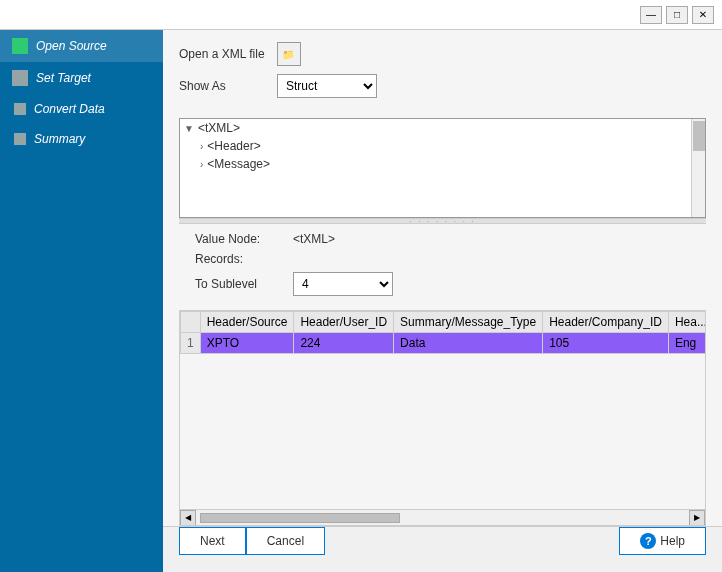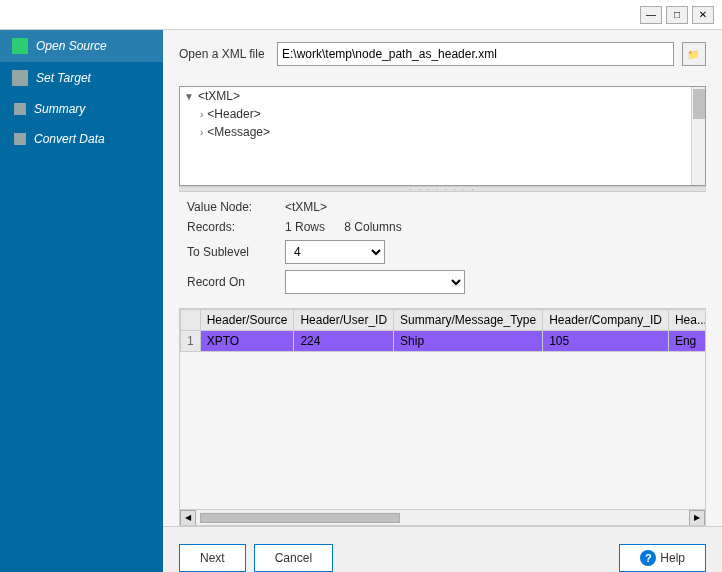--- a/index.html
+++ b/index.html
@@ -197,21 +197,21 @@
     }
     .scrollbar-thumb {
       width: 12px;
       height: 30px;
       background: #c0c0c0;
       margin: 2px auto;
     }
 
     
     .info-area {
-      padding: 8px 24px;
+      padding: 8px 32px;
     }
     .info-row {
       display: flex;
       align-items: center;
       margin-bottom: 6px;
       gap: 8px;
     }
     .info-label {
       width: 90px;
       font-size: 12px;
@@ -315,23 +315,22 @@
       font-size: 8px;
       cursor: pointer;
     }
 
     
     .bottom-bar {
       height: 46px;
       background: #f0f0f0;
       border-top: 1px solid #ccc;
       display: flex;
-      align-items: flex-end;
-      justify-content: center;
-      gap: 8px;
+      align-items: flex-start;
+      justify-content: center;
       padding: 0 16px;
     }
     .btn {
       height: 28px;
       padding: 0 20px;
       border: 1px solid #0078d7;
       background: white;
       cursor: pointer;
       font-size: 12px;
       color: #333;
@@ -372,37 +371,44 @@
     <div class="sidebar-item active">
       <div class="icon-green-square sidebar-icon"></div>
       <span class="sidebar-label">Open Source</span>
     </div>
     <div class="sidebar-item">
       <div class="icon-gray-square sidebar-icon"></div>
       <span class="sidebar-label">Set Target</span>
     </div>
     <div class="sidebar-item">
       <div class="icon-small-gray sidebar-icon"></div>
-      <span class="sidebar-label">Summary</span>
+      <span class="sidebar-label">Convert Data</span>
     </div>
     <div class="sidebar-item">
       <div class="icon-small-gray sidebar-icon"></div>
-      <span class="sidebar-label">Convert Data</span>
+      <span class="sidebar-label">Summary</span>
     </div>
   </div>
 
   <div class="content">
 
     <div class="form-area">
       <div class="form-row">
         <span class="form-label">Open a XML file</span>
-        <input type="text" class="form-input" value="E:\work\temp\node_path_as_header.xml" style="">
         <button class="file-browse-btn">
           <span>📁</span>
         </button>
+      </div>
+      <div class="form-row">
+        <span class="form-label">Show As</span>
+        <select class="form-select">
+          <option>Struct</option>
+          <option>List</option>
+          <option>Flat</option>
+        </select>
       </div>
     </div>
 
     <div class="tree-area" style="margin: 0 16px; border: 1px solid #999; background: white; height: 100px; overflow: auto; position: relative;">
       <div class="tree-item">
         <span class="tree-arrow">▼</span>
         <span class="tree-text">&lt;tXML&gt;</span>
       </div>
       <div class="tree-item tree-child">
         <span class="tree-arrow">›</span>
@@ -421,39 +427,29 @@
       <span class="tree-resize-dots">· · · · · · · ·</span>
     </div>
 
     <div class="info-area">
       <div class="info-row">
         <span class="info-label">Value Node:</span>
         <span class="info-value">&lt;tXML&gt;</span>
       </div>
       <div class="info-row">
         <span class="info-label">Records:</span>
-        <span class="info-value">
-          <span>1 Rows</span>
-          <span>8 Columns</span>
-        </span>
       </div>
       <div class="info-row">
         <span class="info-label">To Sublevel</span>
         <select class="info-select">
           <option>1</option>
           <option>2</option>
           <option>3</option>
           <option selected="">4</option>
           <option>5</option>
-        </select>
-      </div>
-      <div class="info-row">
-        <span class="info-label">Record On</span>
-        <select class="info-select-wide">
-          <option value=""></option>
         </select>
       </div>
     </div>
 
     <div class="table-container" style="flex:1; margin: 0 16px; border: 1px solid #ccc; overflow: hidden; display: flex; flex-direction: column;">
       <div class="table-wrapper" style="overflow: auto; flex: 1;">
         <table class="data-table">
           <thead>
             <tr>
               <th class="row-num"></th>
@@ -462,21 +458,21 @@
               <th>Summary/Message_Type</th>
               <th>Header/Company_ID</th>
               <th>Hea...</th>
             </tr>
           </thead>
           <tbody>
             <tr>
               <td class="row-num">1</td>
               <td>XPTO</td>
               <td>224</td>
-              <td>Ship</td>
+              <td>Data</td>
               <td>105</td>
               <td>Eng</td>
             </tr>
           </tbody>
         </table>
       </div>
 
       <div class="hscroll-area">
         <div class="hscroll-arrow">◀</div>
         <div class="hscroll-track">

